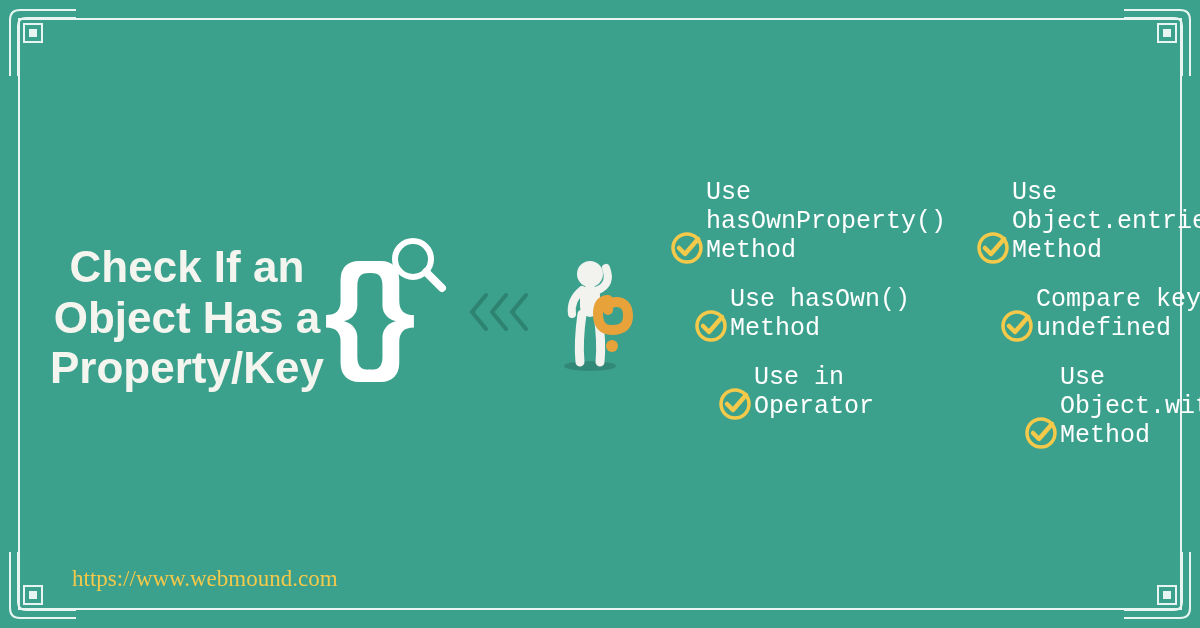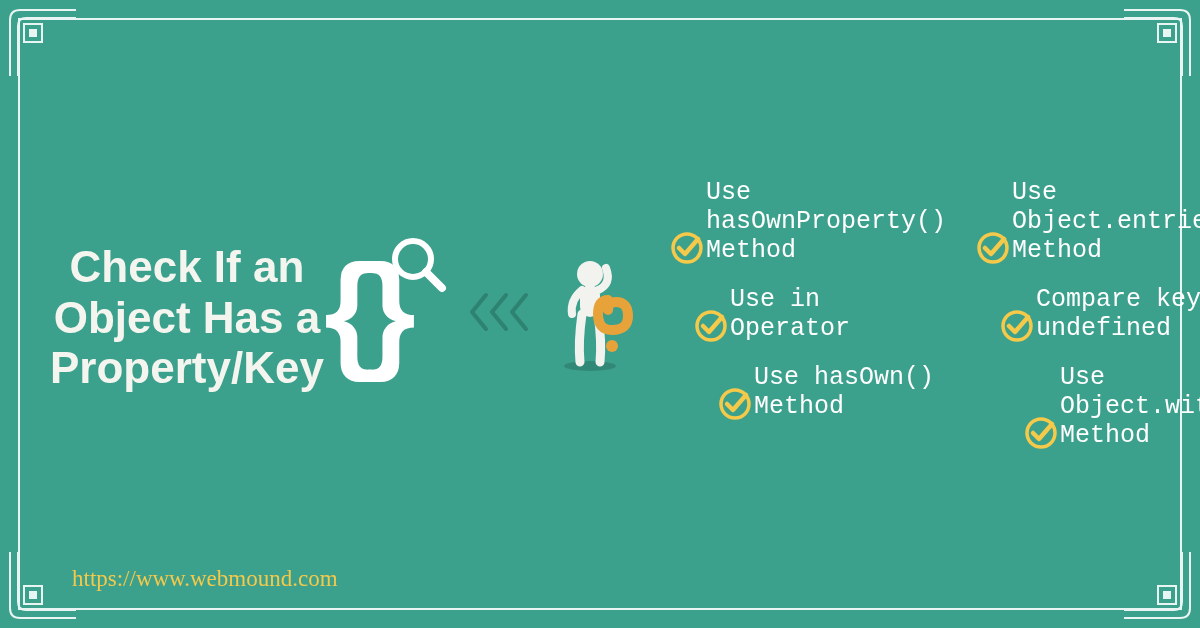--- a/index.html
+++ b/index.html
@@ -196,29 +196,29 @@
             <circle cx="17" cy="17" r="14" stroke="#f5c94a" stroke-width="3.5" fill="none"></circle>
             <path d="M9 17 L15 23 L28 8" stroke="#f5c94a" stroke-width="4.5" fill="none" stroke-linecap="round" stroke-linejoin="round"></path>
           </svg>
         <span>Use hasOwnProperty() Method</span>
       </div>
       <div class="item">
         <svg class="check" viewBox="0 0 34 34">
             <circle cx="17" cy="17" r="14" stroke="#f5c94a" stroke-width="3.5" fill="none"></circle>
             <path d="M9 17 L15 23 L28 8" stroke="#f5c94a" stroke-width="4.5" fill="none" stroke-linecap="round" stroke-linejoin="round"></path>
           </svg>
+        <span>Use hasOwn() Method</span>
+      </div>
+      <div class="item">
+        <svg class="check" viewBox="0 0 34 34">
+            <circle cx="17" cy="17" r="14" stroke="#f5c94a" stroke-width="3.5" fill="none"></circle>
+            <path d="M9 17 L15 23 L28 8" stroke="#f5c94a" stroke-width="4.5" fill="none" stroke-linecap="round" stroke-linejoin="round"></path>
+          </svg>
         <span>Use in Operator</span>
       </div>
-      <div class="item">
-        <svg class="check" viewBox="0 0 34 34">
-            <circle cx="17" cy="17" r="14" stroke="#f5c94a" stroke-width="3.5" fill="none"></circle>
-            <path d="M9 17 L15 23 L28 8" stroke="#f5c94a" stroke-width="4.5" fill="none" stroke-linecap="round" stroke-linejoin="round"></path>
-          </svg>
-        <span>Use hasOwn() Method</span>
-      </div>
     </div>
     <div class="col right">
       <div class="item">
         <svg class="check" viewBox="0 0 34 34">
             <circle cx="17" cy="17" r="14" stroke="#f5c94a" stroke-width="3.5" fill="none"></circle>
             <path d="M9 17 L15 23 L28 8" stroke="#f5c94a" stroke-width="4.5" fill="none" stroke-linecap="round" stroke-linejoin="round"></path>
           </svg>
         <span>Use Object.entries() Method</span>
       </div>
       <div class="item">

